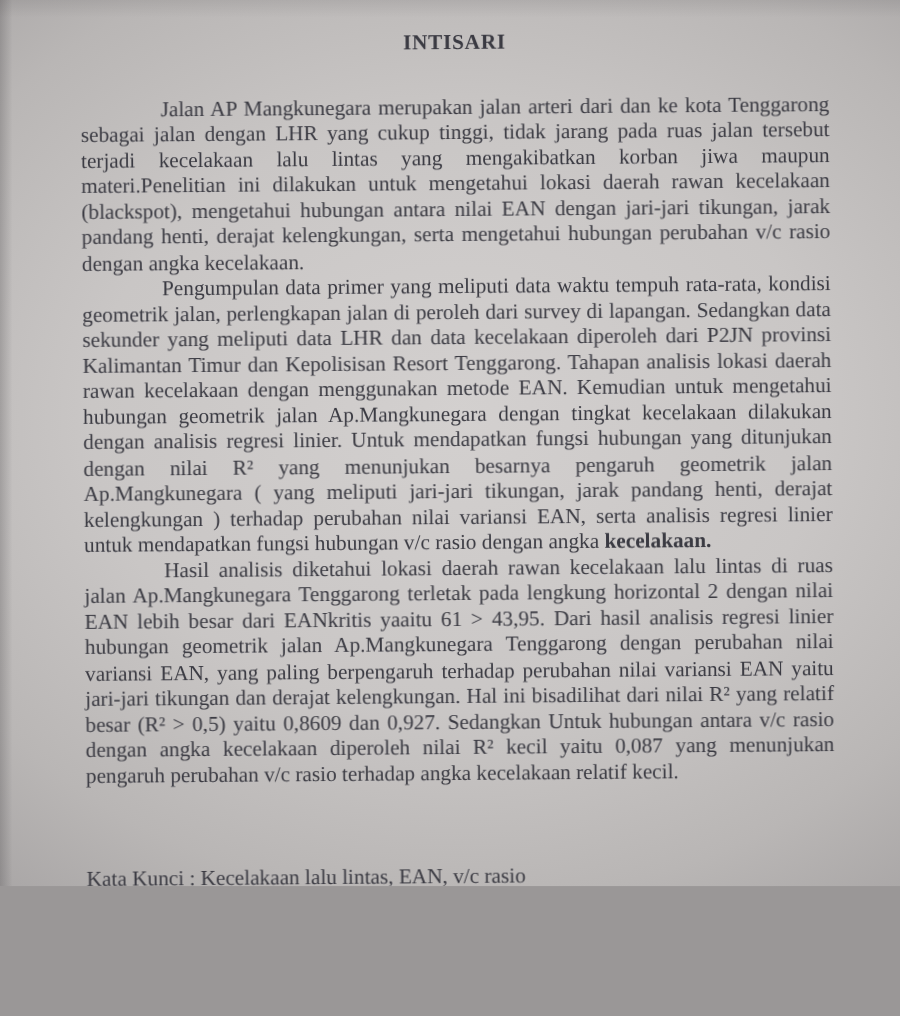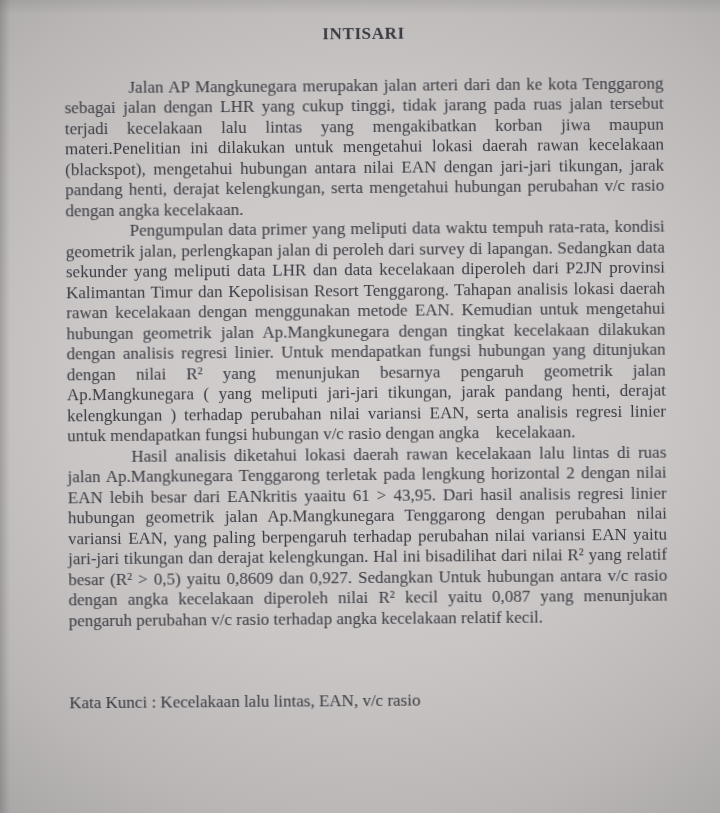--- a/index.html
+++ b/index.html
@@ -3,21 +3,21 @@
 <meta charset="utf-8">
 <style>
   html, body {
     margin: 0;
     padding: 0;
     background: #9a9797;
   }
   .page {
     position: relative;
     width: 720px;
-    height: 813px;
+    height: 709px;
     overflow: hidden;
     background:
       linear-gradient(90deg, rgba(45,43,46,0.22) 0px, rgba(45,43,46,0.0) 10px),
       linear-gradient(180deg, rgba(45,43,46,0.10) 0px, rgba(45,43,46,0.0) 14px),
       radial-gradient(ellipse 85% 70% at 51% 47%,
         var(--paper-center, #d3d0cf) 0%,
         #c9c6c5 48%,
         #b9b6b5 78%,
         var(--paper-edge, #a7a4a4) 100%);
   }
@@ -40,22 +40,21 @@
     text-align: center;
     letter-spacing: 0.6px;
     margin: 0 0 31px 0;
   }
   .para {
     margin: 0;
     text-align: justify;
     text-indent: 64px;
   }
   .para b {
-    font-weight: normal;
-    margin-left: 12px;
+    font-weight: bold;
   }
   .keywords {
     margin: 62px 0 0 0;
     text-align: left;
     text-indent: 0;
   }
 </style>
 </head>
 <body>
 

